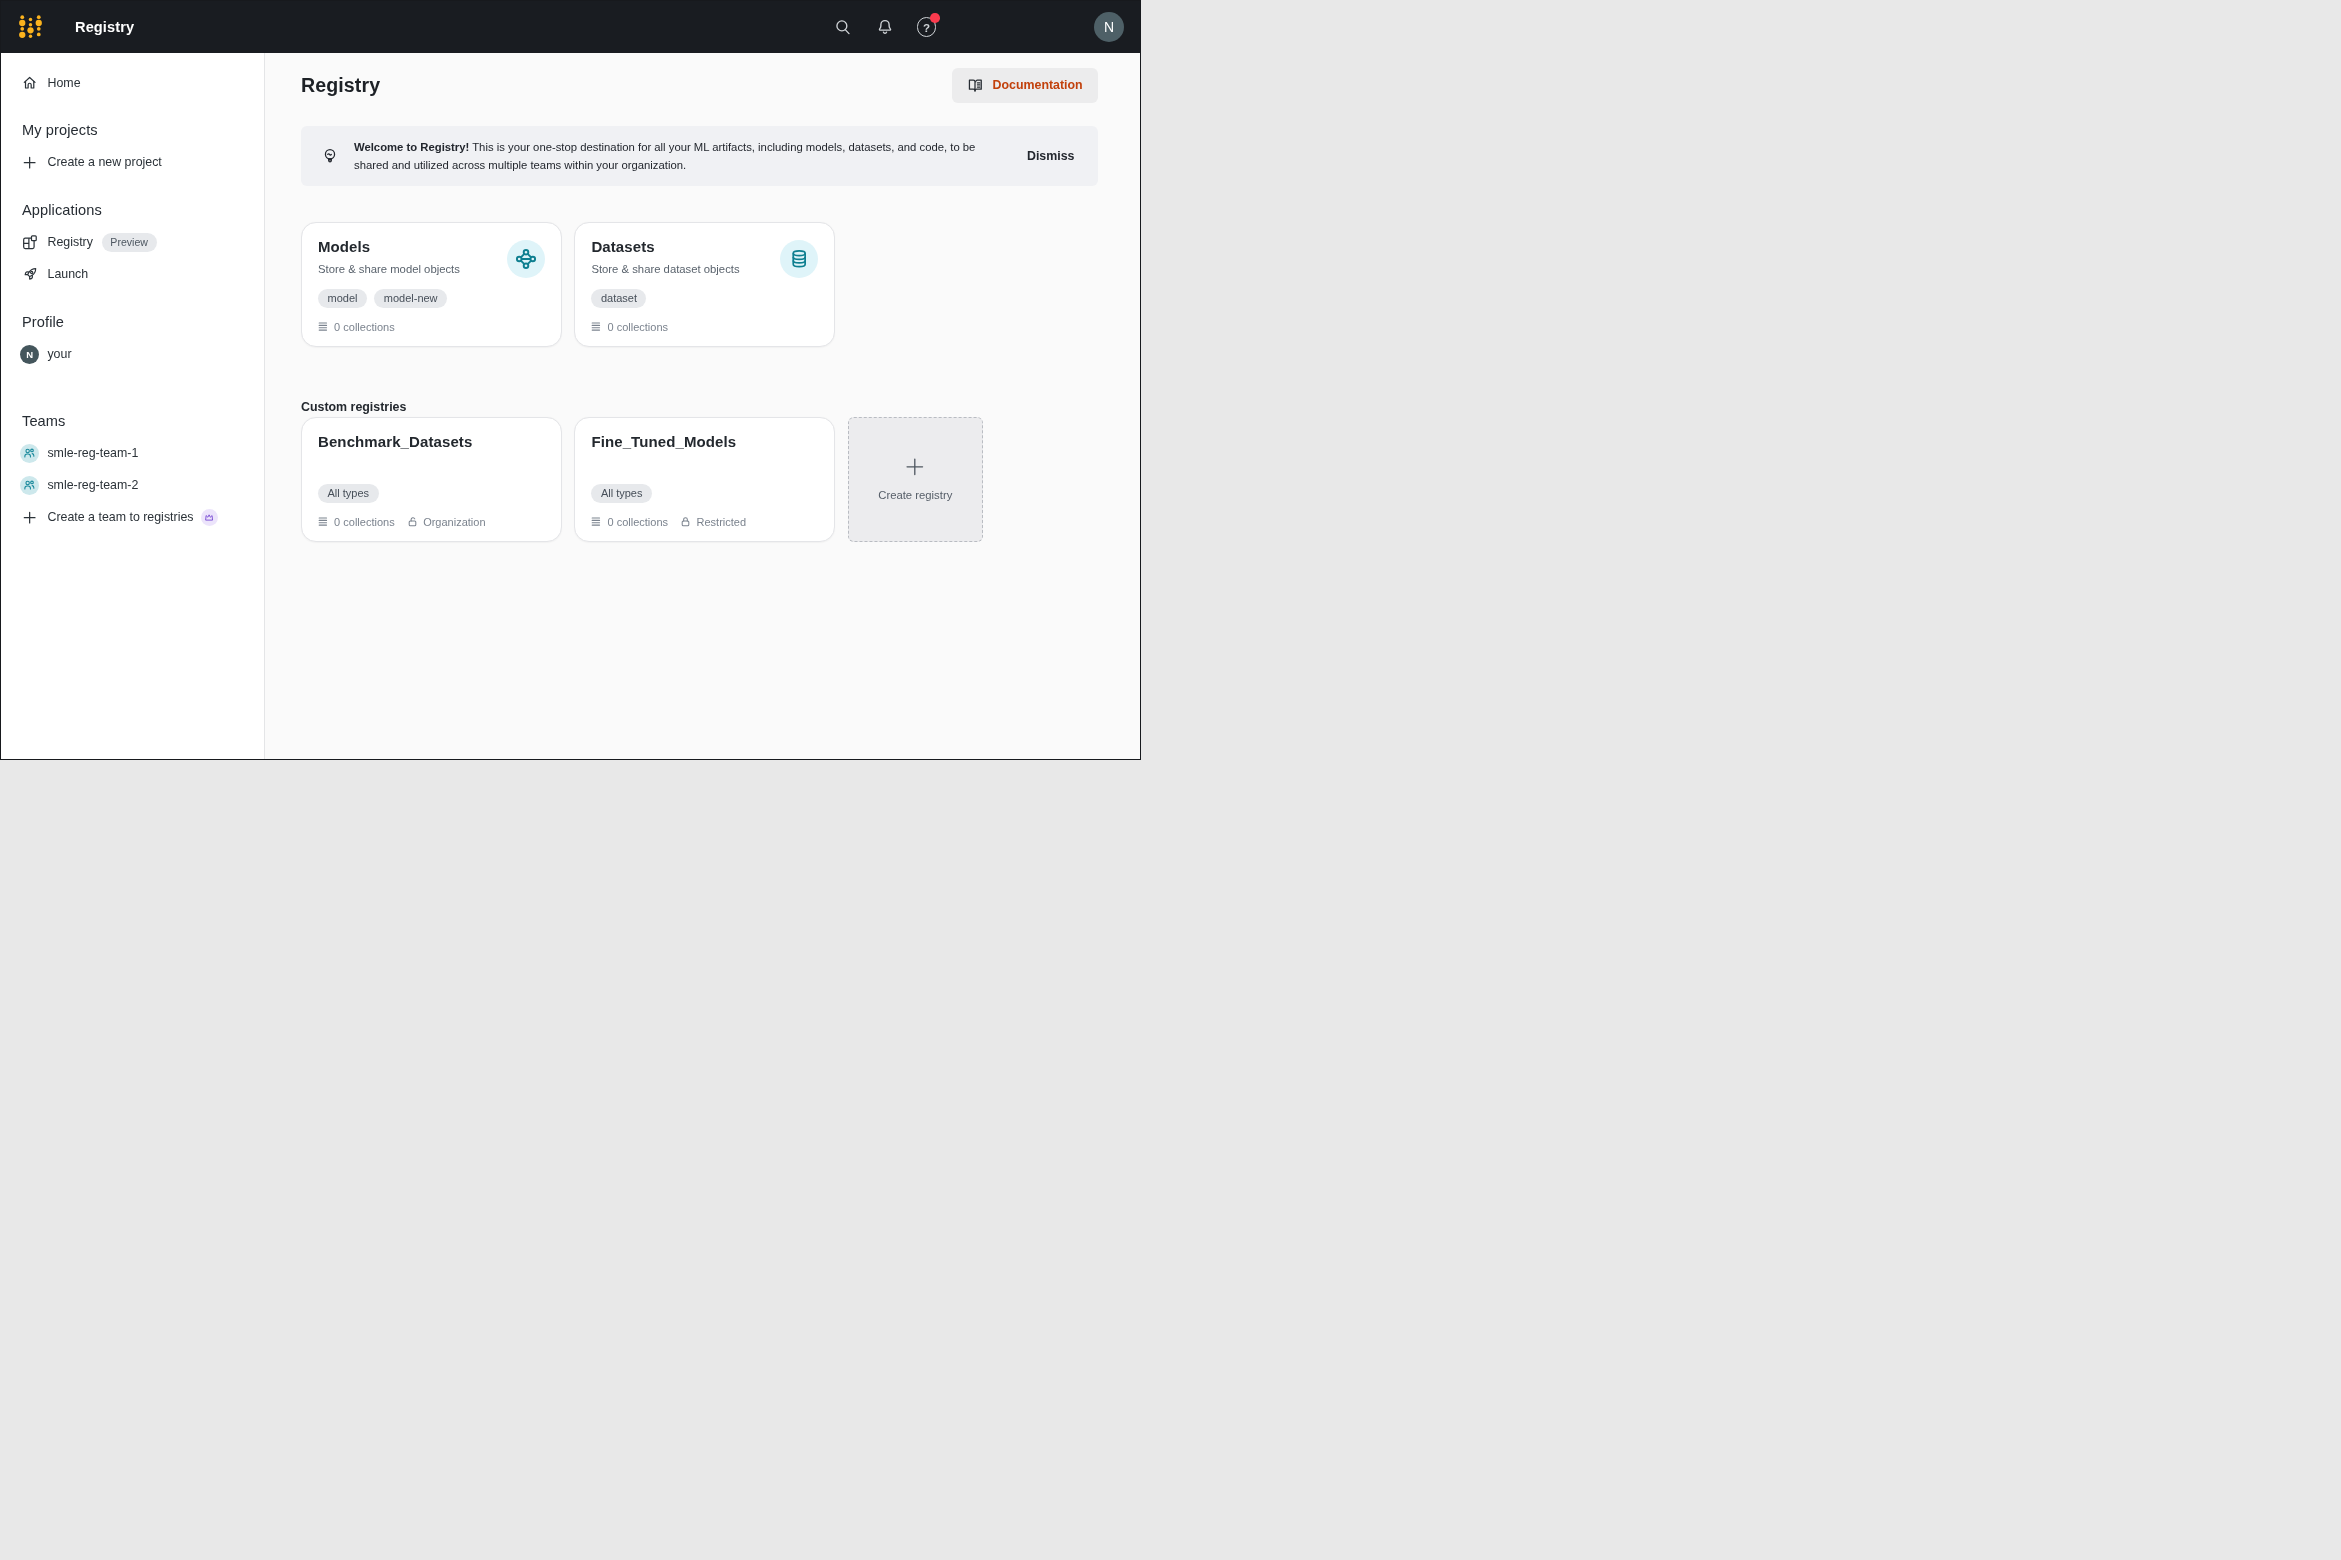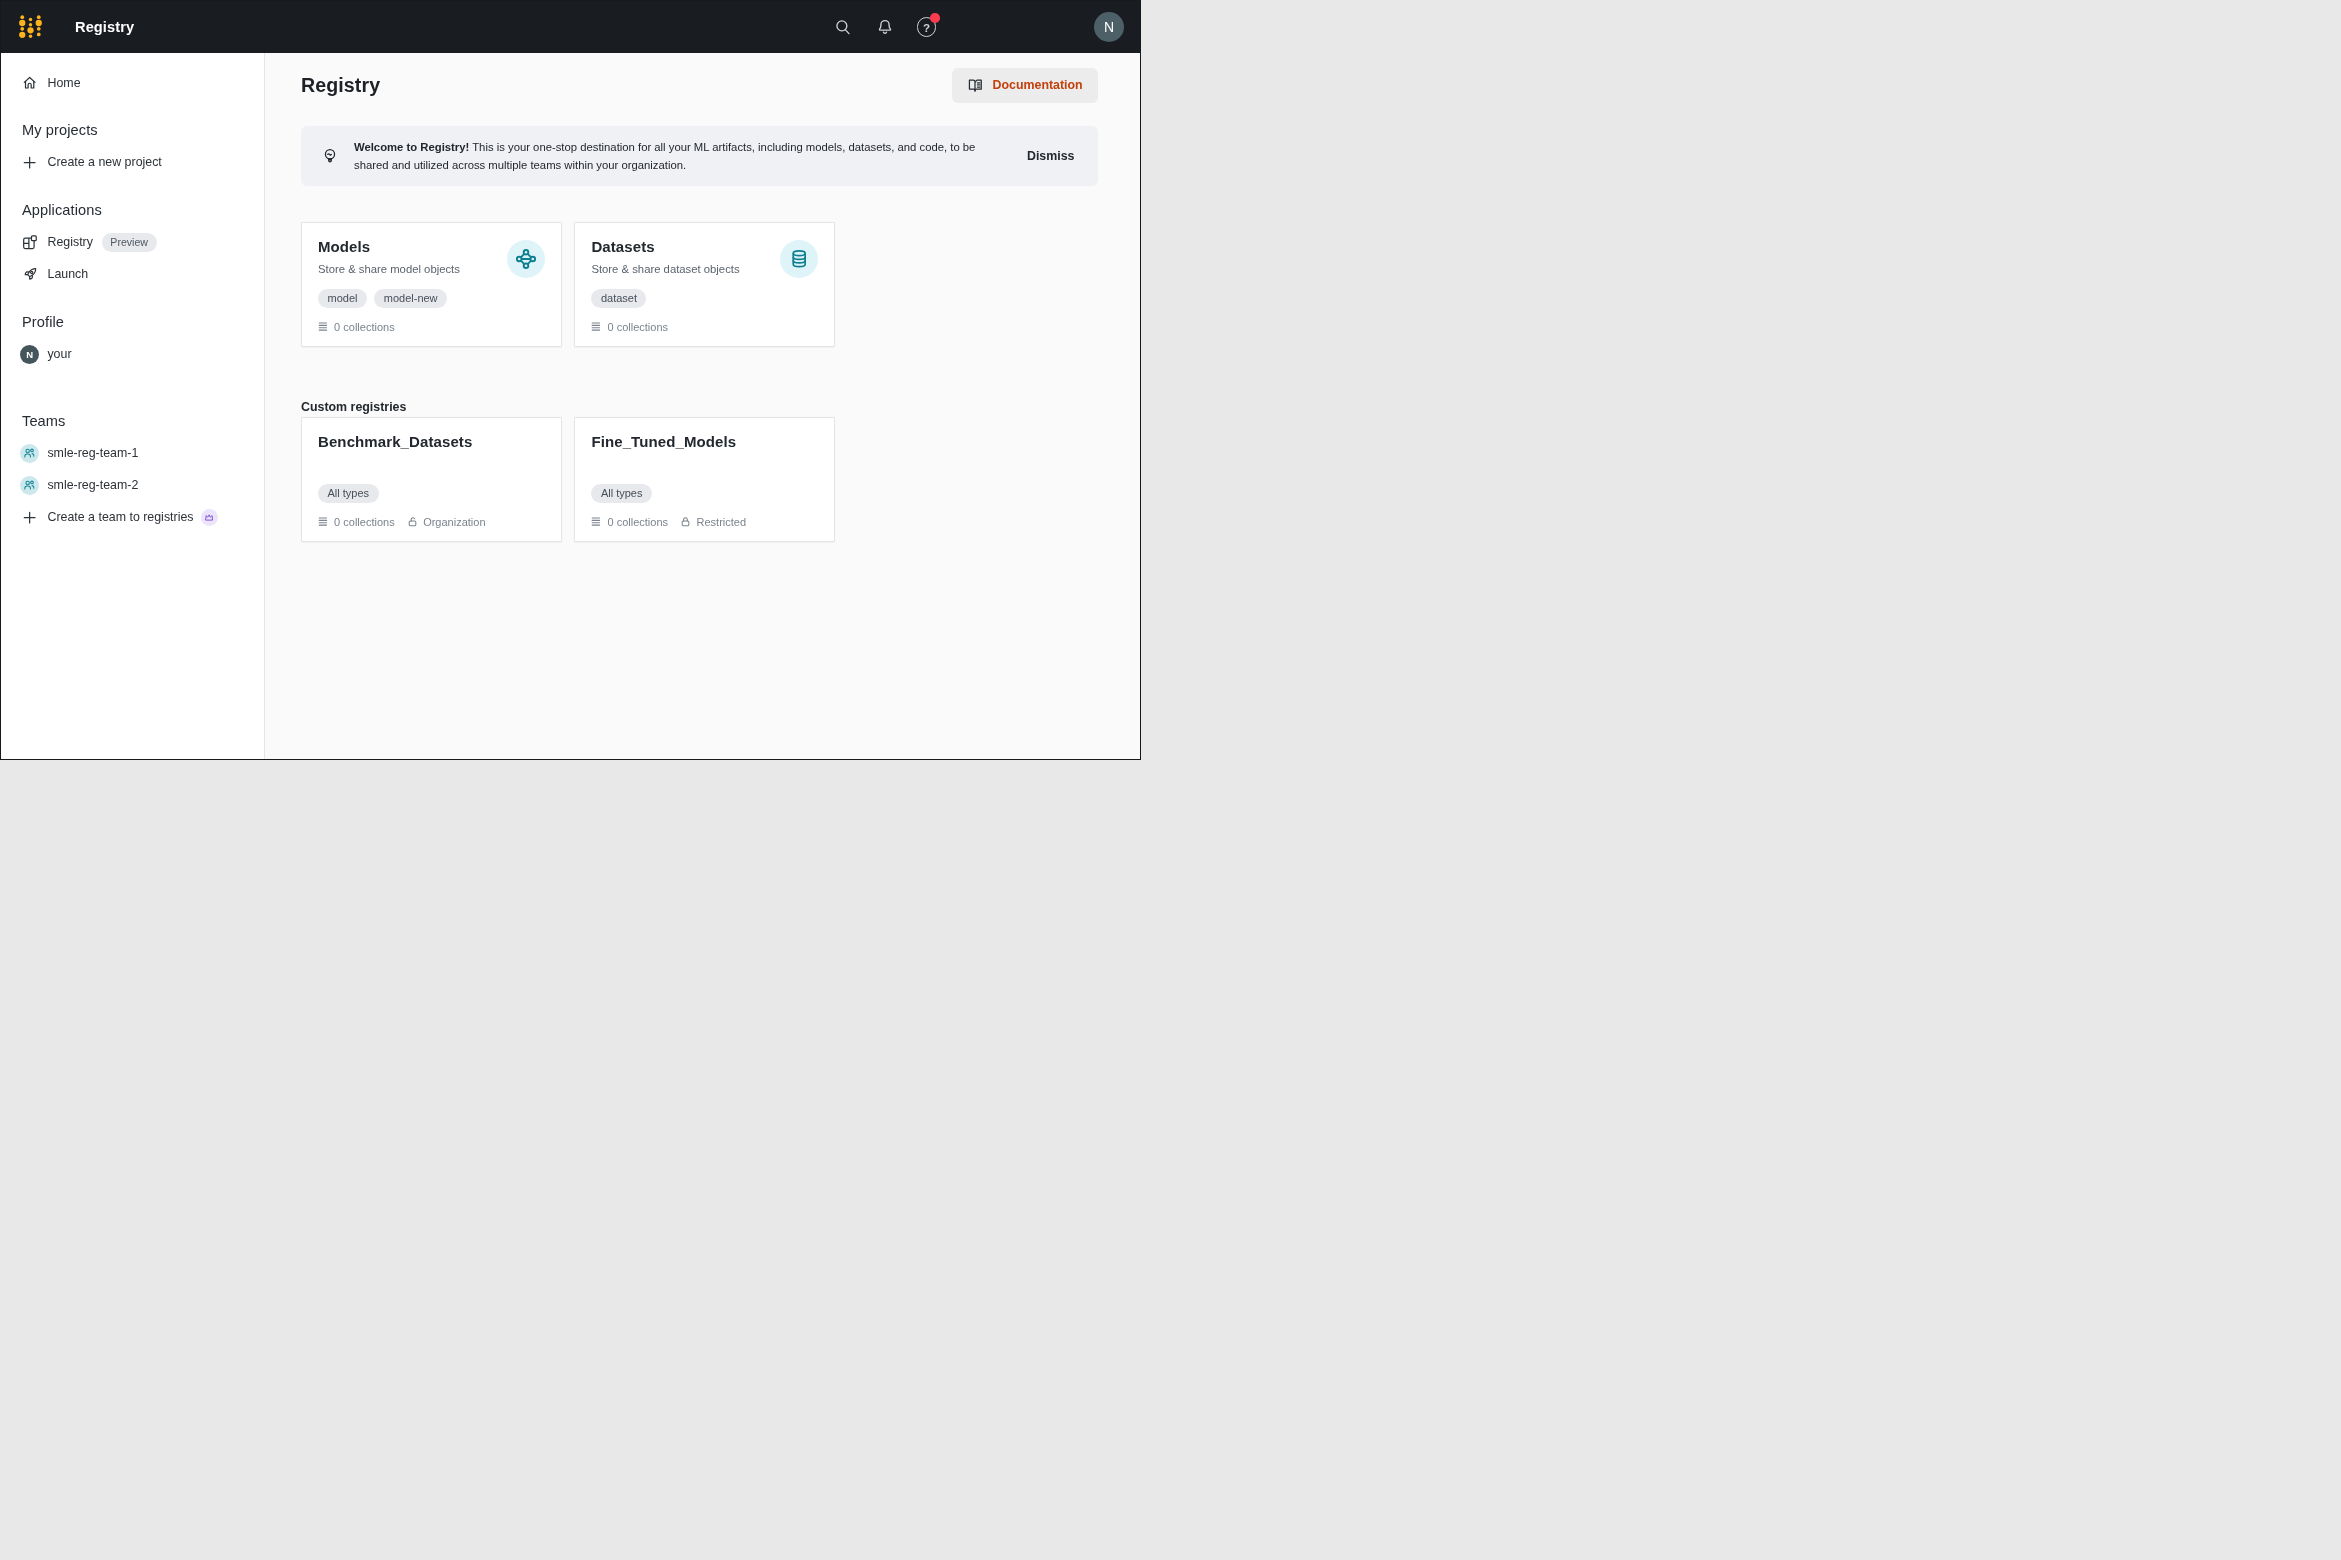--- a/index.html
+++ b/index.html
@@ -97,21 +97,21 @@
   .banner-text { flex: 1; font-size: 11.3px; line-height: 18px; color: #23272e; padding-right: 29px; }
   .banner-text b { font-weight: 700; }
   .dismiss-btn {
     flex: 0 0 auto; background: none; border: none; cursor: pointer; font-family: inherit;
     font-size: 12.4px; font-weight: 600; color: #23272e; padding: 4.4px 1.5px;
   }
 
   .cards-row { display: flex; gap: 12.4px; margin-top: 36px; }
   .card {
     width: 261px; height: 125px; background: #fff; border: 0.7px solid #e4e5e8;
-    border-radius: 1px; box-shadow: 0 0.7px 1.5px rgba(0,0,0,.04);
+    border-radius: 15px; box-shadow: 0 0.7px 1.5px rgba(0,0,0,.04);
     padding: 15.3px 16px 13px; position: relative; cursor: pointer;
     display: flex; flex-direction: column;
   }
   .card-title { font-size: 15px; font-weight: 700; color: #23282e; letter-spacing: 0.1px; }
   .card-sub { margin-top: 8px; font-size: 11.3px; color: #5a636d; }
   .icon-circle {
     position: absolute; top: 17.5px; right: 16px; width: 38px; height: 38px;
     border-radius: 50%; background: #dff4f9; color: #0e7f90;
     display: flex; align-items: center; justify-content: center;
   }
@@ -421,19 +421,27 @@
                 <svg viewBox="0 0 15 15" width="11" height="11" fill="none" stroke="currentColor" stroke-width="1.4" stroke-linecap="round" stroke-linejoin="round">
                   <rect x="3" y="6.8" width="9" height="6.6" rx="1.4"></rect>
                   <path d="M5 6.8 V4.8 a2.5 2.5 0 0 1 5 0 v2"></path>
                 </svg>
               </span>
               <span>Restricted</span>
             </span>
           </div>
         </div>
 
+        <button class="create-tile">
+          <span class="plus">
+            <svg viewBox="0 0 24 24" width="19.6" height="19.6" fill="none" stroke="currentColor" stroke-width="1.6" stroke-linecap="round">
+              <path d="M12 2.5 V21.5 M2.5 12 H21.5"></path>
+            </svg>
+          </span>
+          <span>Create registry</span>
+        </button>
 
       </div>
 
     </main>
   </div>
 </div>
 
 
 </body></html>

